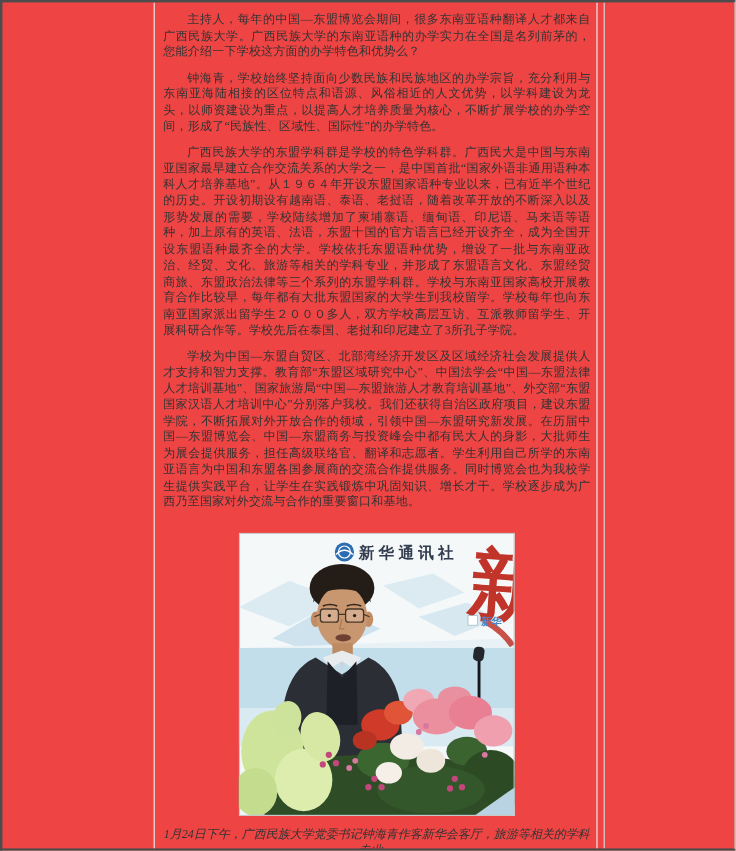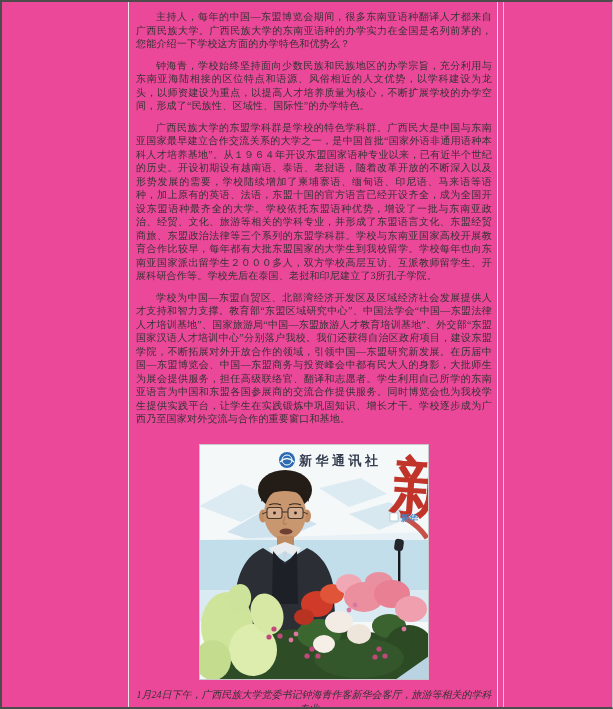--- a/index.html
+++ b/index.html
@@ -1,20 +1,20 @@
 <!DOCTYPE html>
 <html lang="zh"><head>
 <meta charset="utf-8">
 <style>
   html,body{margin:0;padding:0;background:#ffffff;}
   .page{
     position:relative;
     width:613px;height:709px;
     box-sizing:border-box;
-    background:#ec4899;
+    background:#ef4444;
     border-top:2px solid #4c4c4c;
     border-left:2px solid #4c4c4c;
     border-bottom:2px solid #4c4c4c;
     border-right:1px solid #c2c2c2;
     overflow:hidden;
     font-family:"Liberation Serif","DejaVu Serif",serif;
   }
   .vrule{position:absolute;top:0;bottom:0;width:1px;}
   .vrule.a{left:126px;background:#e7e7e7;}
   .vrule.b{left:495px;background:#e7e7e7;}

